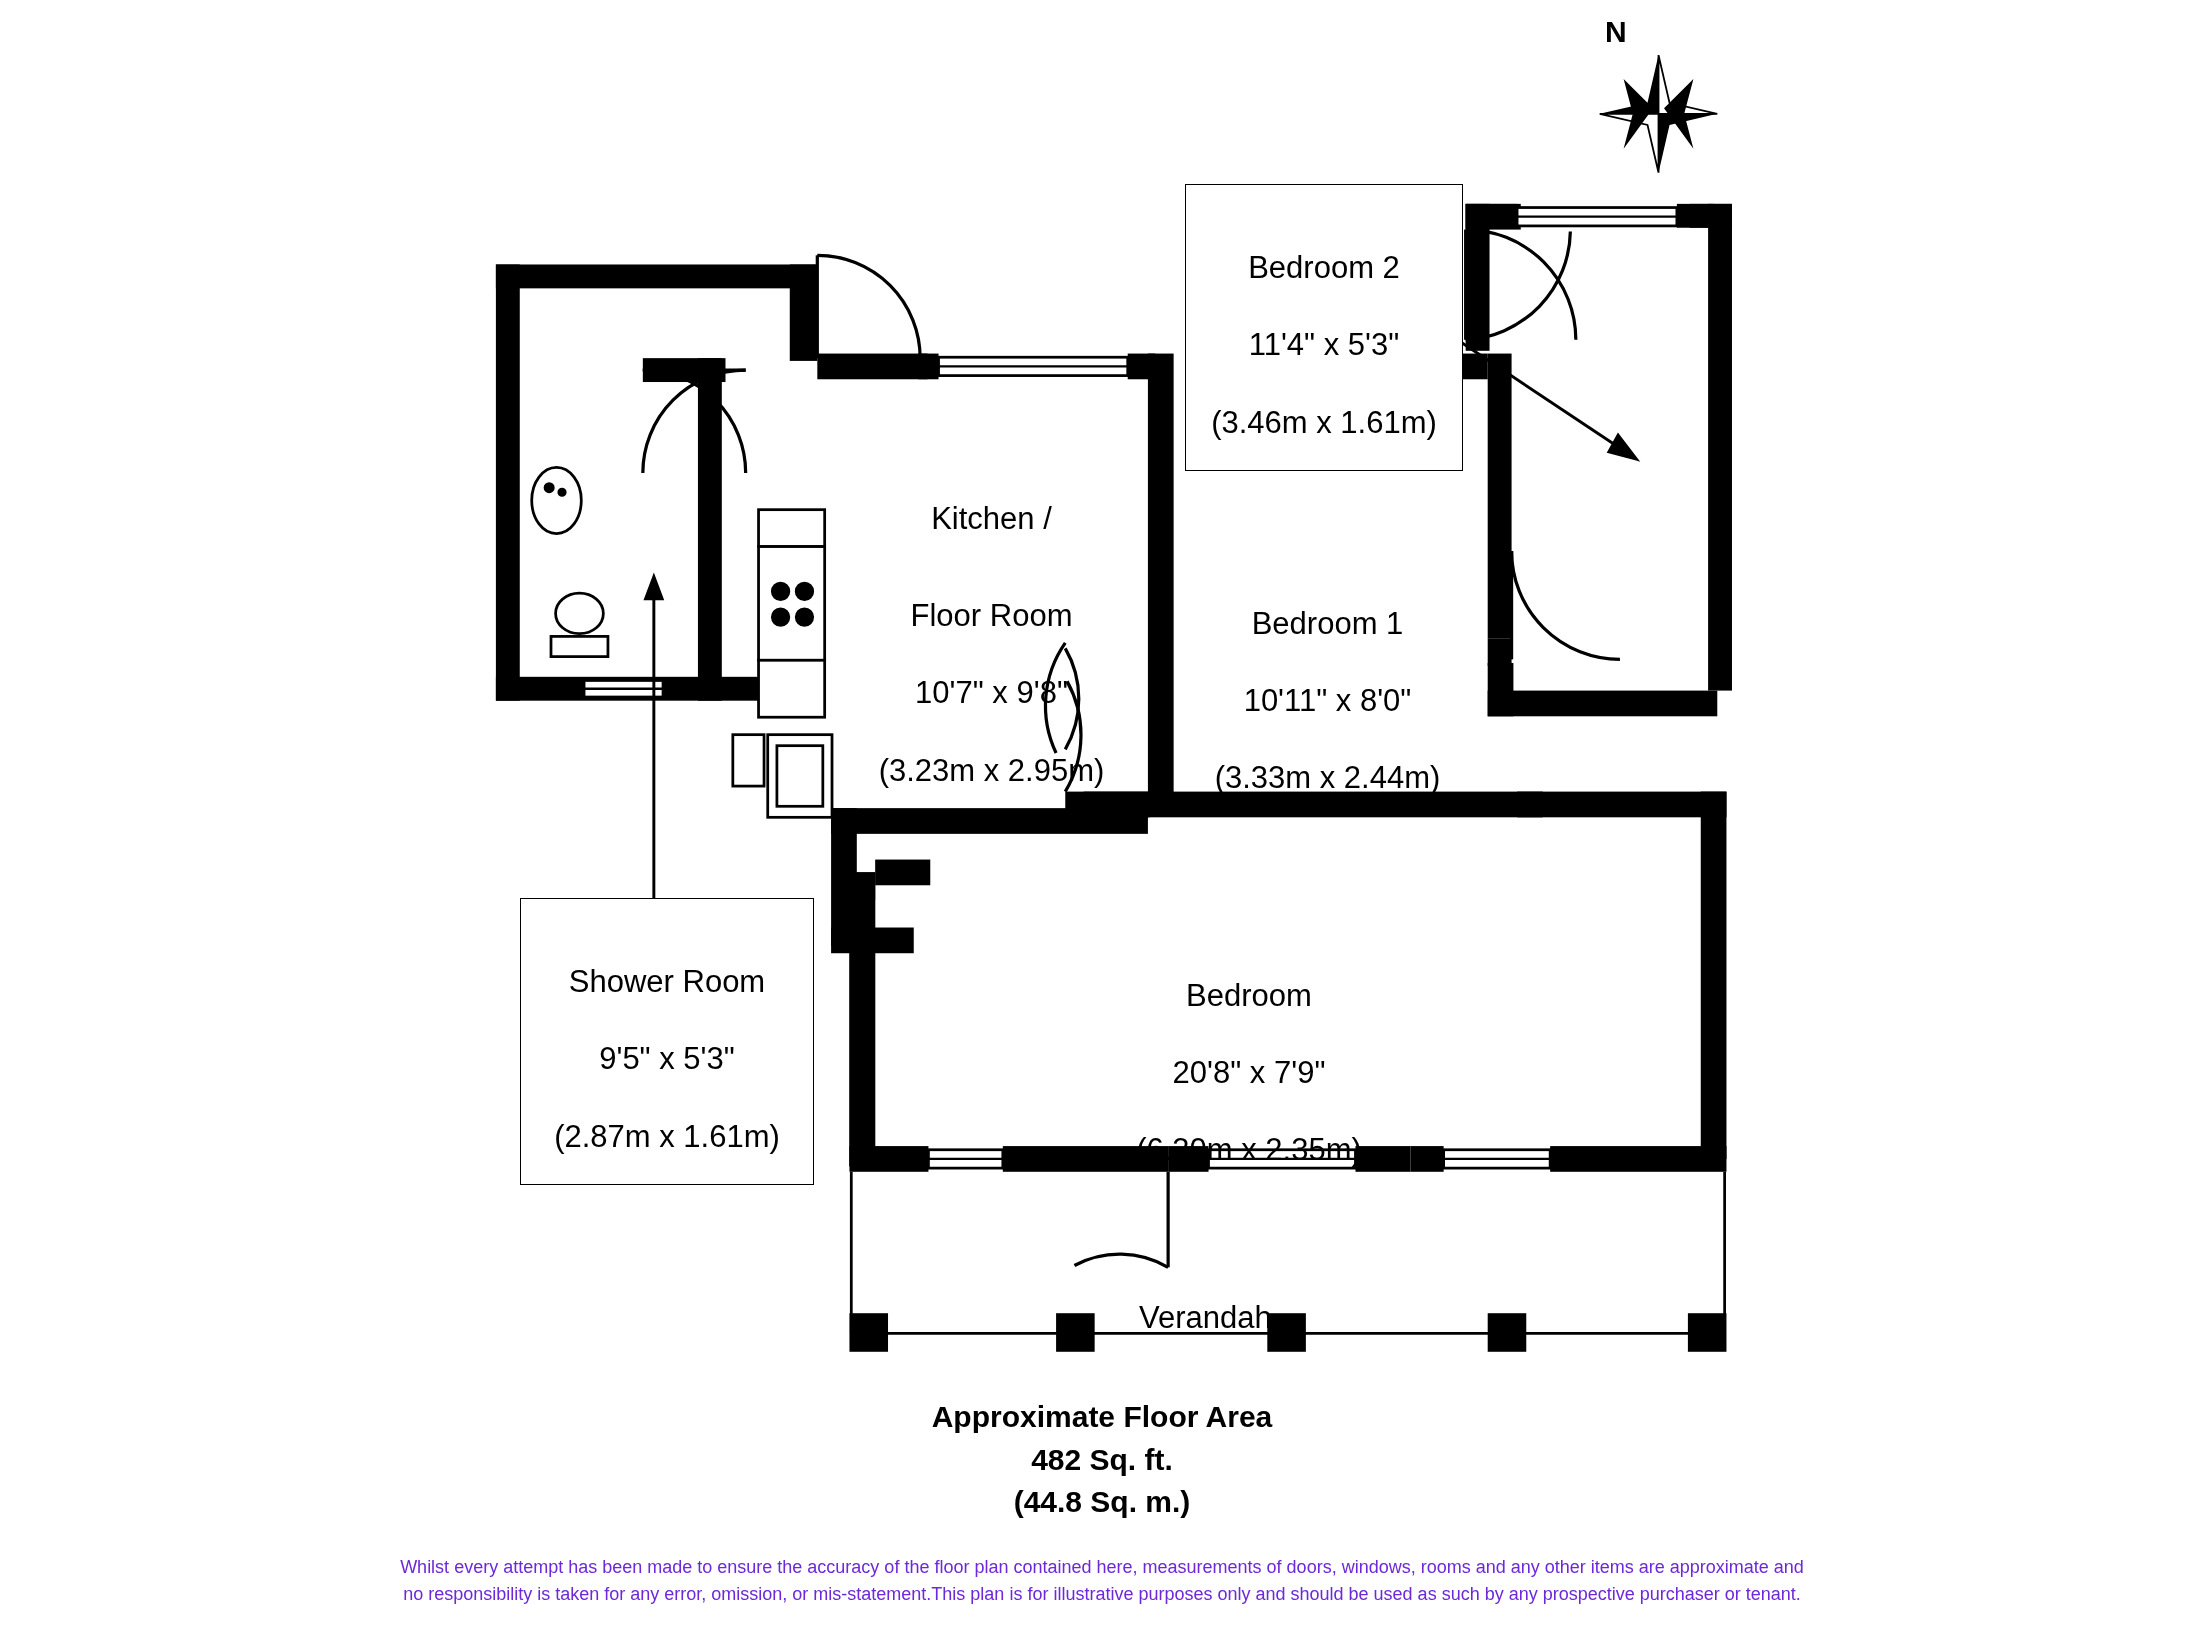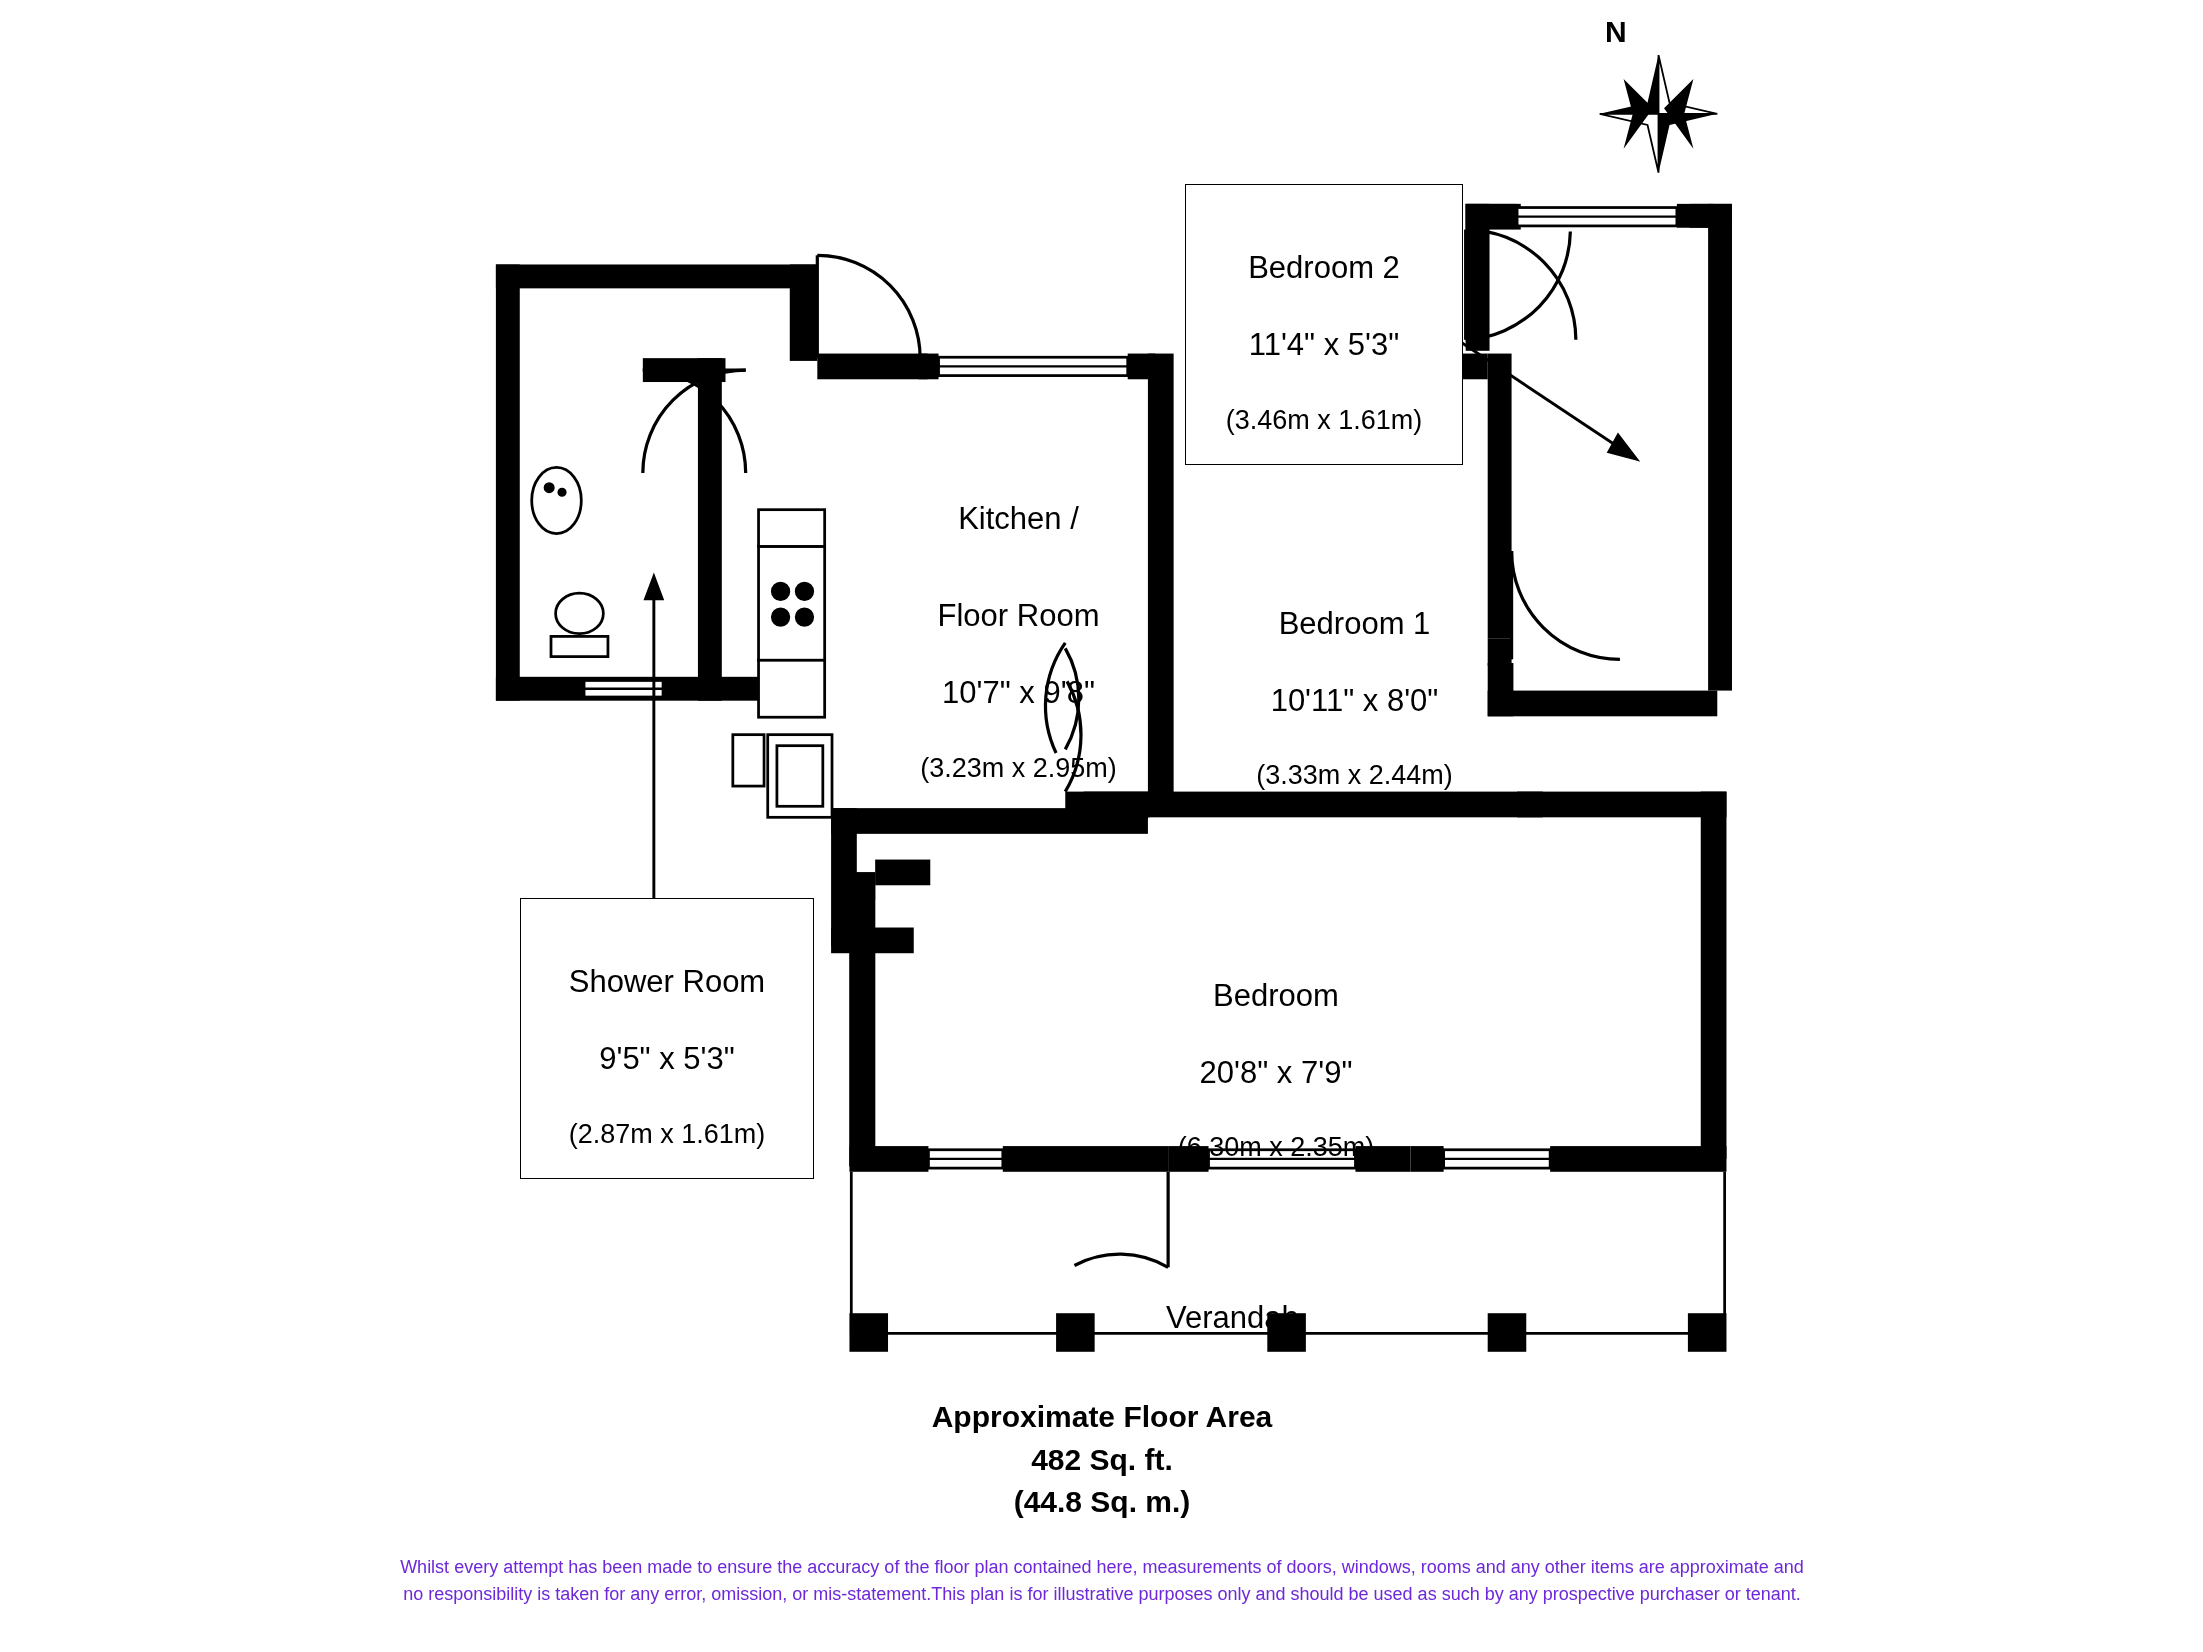--- a/index.html
+++ b/index.html
@@ -20,25 +20,24 @@
     left: 0; top: 0;
     width: 2204px;
     height: 1653px;
   }
   .lbl {
     position: absolute;
     text-align: center;
     line-height: 1.28;
     color: #000;
     white-space: pre;
-    padding-left: 27px;
   }
   .lbl .l1 { font-size: 31px; margin-top: 20px; }
   .lbl .l2 { font-size: 31px; }
-  .lbl .l3 { font-size: 27px; }
+  .lbl .l3 { font-size: 31px; }
   .boxed {
     border: 1.8px solid #000;
     background: #fff;
     padding: 5.5px 13px 8.3px 13px;
   }
   #footer {
     position: absolute;
     left: 0;
     top: 1396px;
     width: 2204px;

